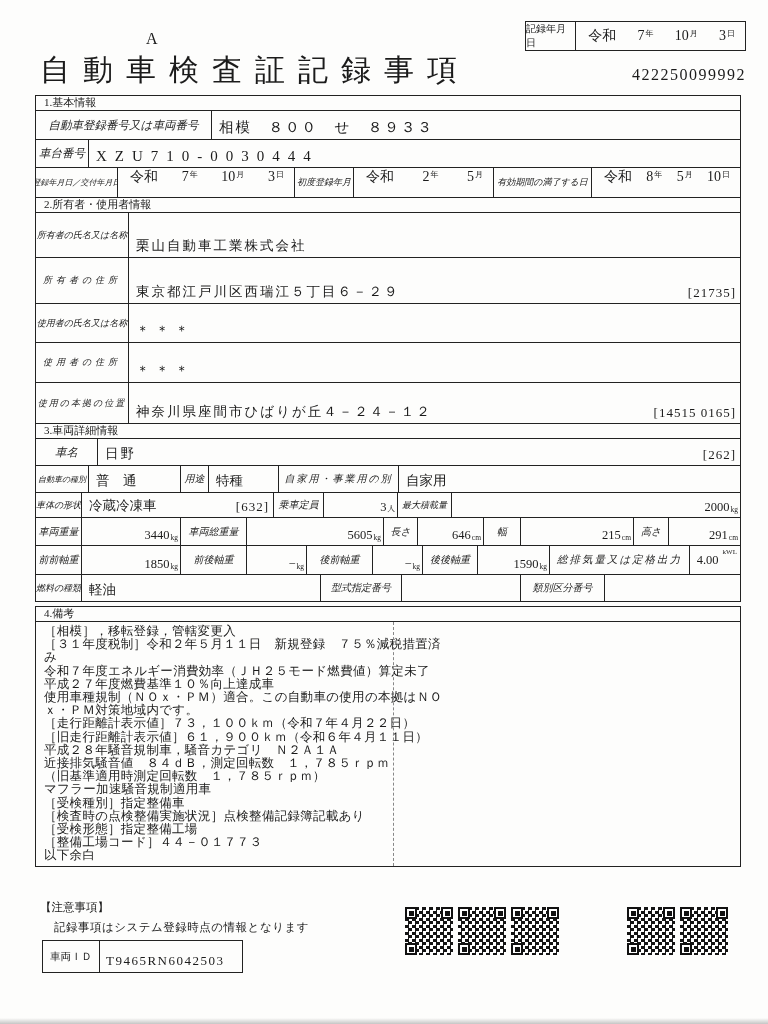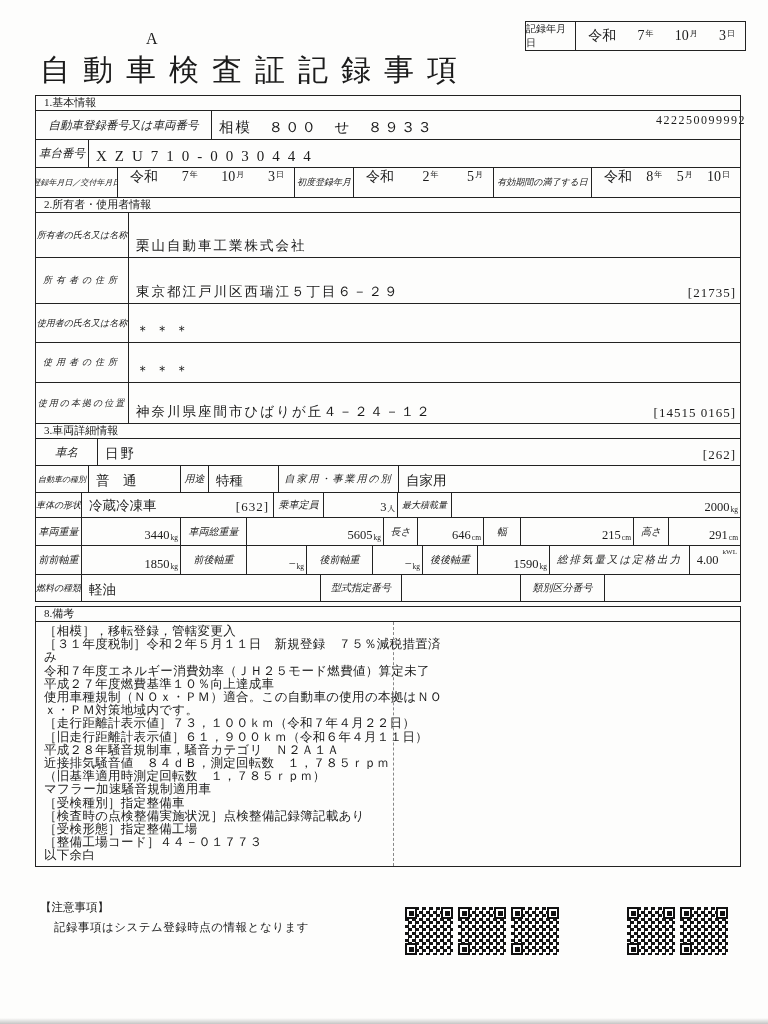--- a/index.html
+++ b/index.html
@@ -9,22 +9,22 @@
   .scan-bottom{position:absolute;left:0;right:0;bottom:0;height:6px;
         background:linear-gradient(to bottom,rgba(0,0,0,0),rgba(0,0,0,0.22));}
   
   .corner-a{position:absolute;left:146px;top:30px;font-size:16px;}
   .title{position:absolute;left:40px;top:50px;margin:0;font-size:30px;font-weight:normal;
          letter-spacing:13px;white-space:nowrap;}
   .date-box{position:absolute;left:525px;top:21px;width:221px;height:30px;display:flex;
             border:1.5px solid #222;box-sizing:border-box;}
   .date-box .dlabel{width:66px;border-right:1px solid #222;display:flex;align-items:center;
             justify-content:center;font-size:10px;}
-  .doc-num{position:absolute;left:600px;top:66px;width:146px;text-align:right;font-size:12px;
-           letter-spacing:1.5px;font-family:"Liberation Serif","DejaVu Serif",serif;margin-top:47px;}
+  .doc-num{position:absolute;left:600px;top:66px;width:146px;text-align:right;font-size:16px;
+           letter-spacing:1.5px;font-family:"Liberation Serif","DejaVu Serif",serif;}
   
   .tbl{position:absolute;left:35px;top:96px;width:706px;}
   .band{border:1.2px solid #222;margin-top:-1px;height:13px;line-height:12px;font-size:11px;
         padding:0 0 1px 8px;box-sizing:content-box;}
   .row{display:flex;border:1.2px solid #222;margin-top:-1px;box-sizing:border-box;}
   .c{border-right:1px solid #222;box-sizing:border-box;position:relative;flex-shrink:0;}
   .c:last-child{border-right:none;flex:1;}
   .lbl{display:flex;align-items:center;justify-content:center;text-align:center;
        font-size:10px;white-space:nowrap;overflow:hidden;padding:0 1px;font-style:italic;}
   .lbl.xs{font-size:8px;} .lbl.sm{font-size:9px;} .lbl.lg{font-size:11.5px;}
@@ -295,21 +295,21 @@
 
     <div class="row" style="height:28px">
       <div class="c lbl sm" style="width:46px">燃料の種類</div>
       <div class="c val" style="width:239px">軽油</div>
       <div class="c lbl" style="width:81px">型式指定番号</div>
       <div class="c val" style="width:119px"></div>
       <div class="c lbl" style="width:84px">類別区分番号</div>
       <div class="c val"></div>
     </div>
 
-    <div class="band" style="margin-top:4px">8.備考</div>
+    <div class="band" style="margin-top:4px">4.備考</div>
 
     <div class="remarks">
       <div class="line">［相模］，移転登録，管轄変更入</div>
       <div class="line">［３１年度税制］令和２年５月１１日　新規登録　７５％減税措置済</div>
       <div class="line">み</div>
       <div class="line">令和７年度エネルギー消費効率（ＪＨ２５モード燃費値）算定未了</div>
       <div class="line">平成２７年度燃費基準１０％向上達成車</div>
       <div class="line">使用車種規制（ＮＯｘ・ＰＭ）適合。この自動車の使用の本拠はＮＯ</div>
       <div class="line">ｘ・ＰＭ対策地域内です。</div>
       <div class="line">［走行距離計表示値］７３，１００ｋｍ（令和７年４月２２日）</div>
@@ -322,20 +322,24 @@
       <div class="line">［検査時の点検整備実施状況］点検整備記録簿記載あり</div>
       <div class="line">［受検形態］指定整備工場</div>
       <div class="line">［整備工場コード］４４－０１７７３</div>
       <div class="line">以下余白</div>
     </div>
   </div>
 
   <div class="notice-title">【注意事項】</div>
   <div class="notice-text">記録事項はシステム登録時点の情報となります</div>
 
+  <div class="vid-box">
+    <div class="vlabel">車両ＩＤ</div>
+    <div class="vval">T9465RN6042503</div>
+  </div>
 
   <div class="qr" style="left:405px;top:907px">
       <i class="f"></i>
     </div>
   <div class="qr" style="left:458px;top:907px">
       <i class="f"></i>
     </div>
   <div class="qr" style="left:511px;top:907px">
       <i class="f"></i>
     </div>

